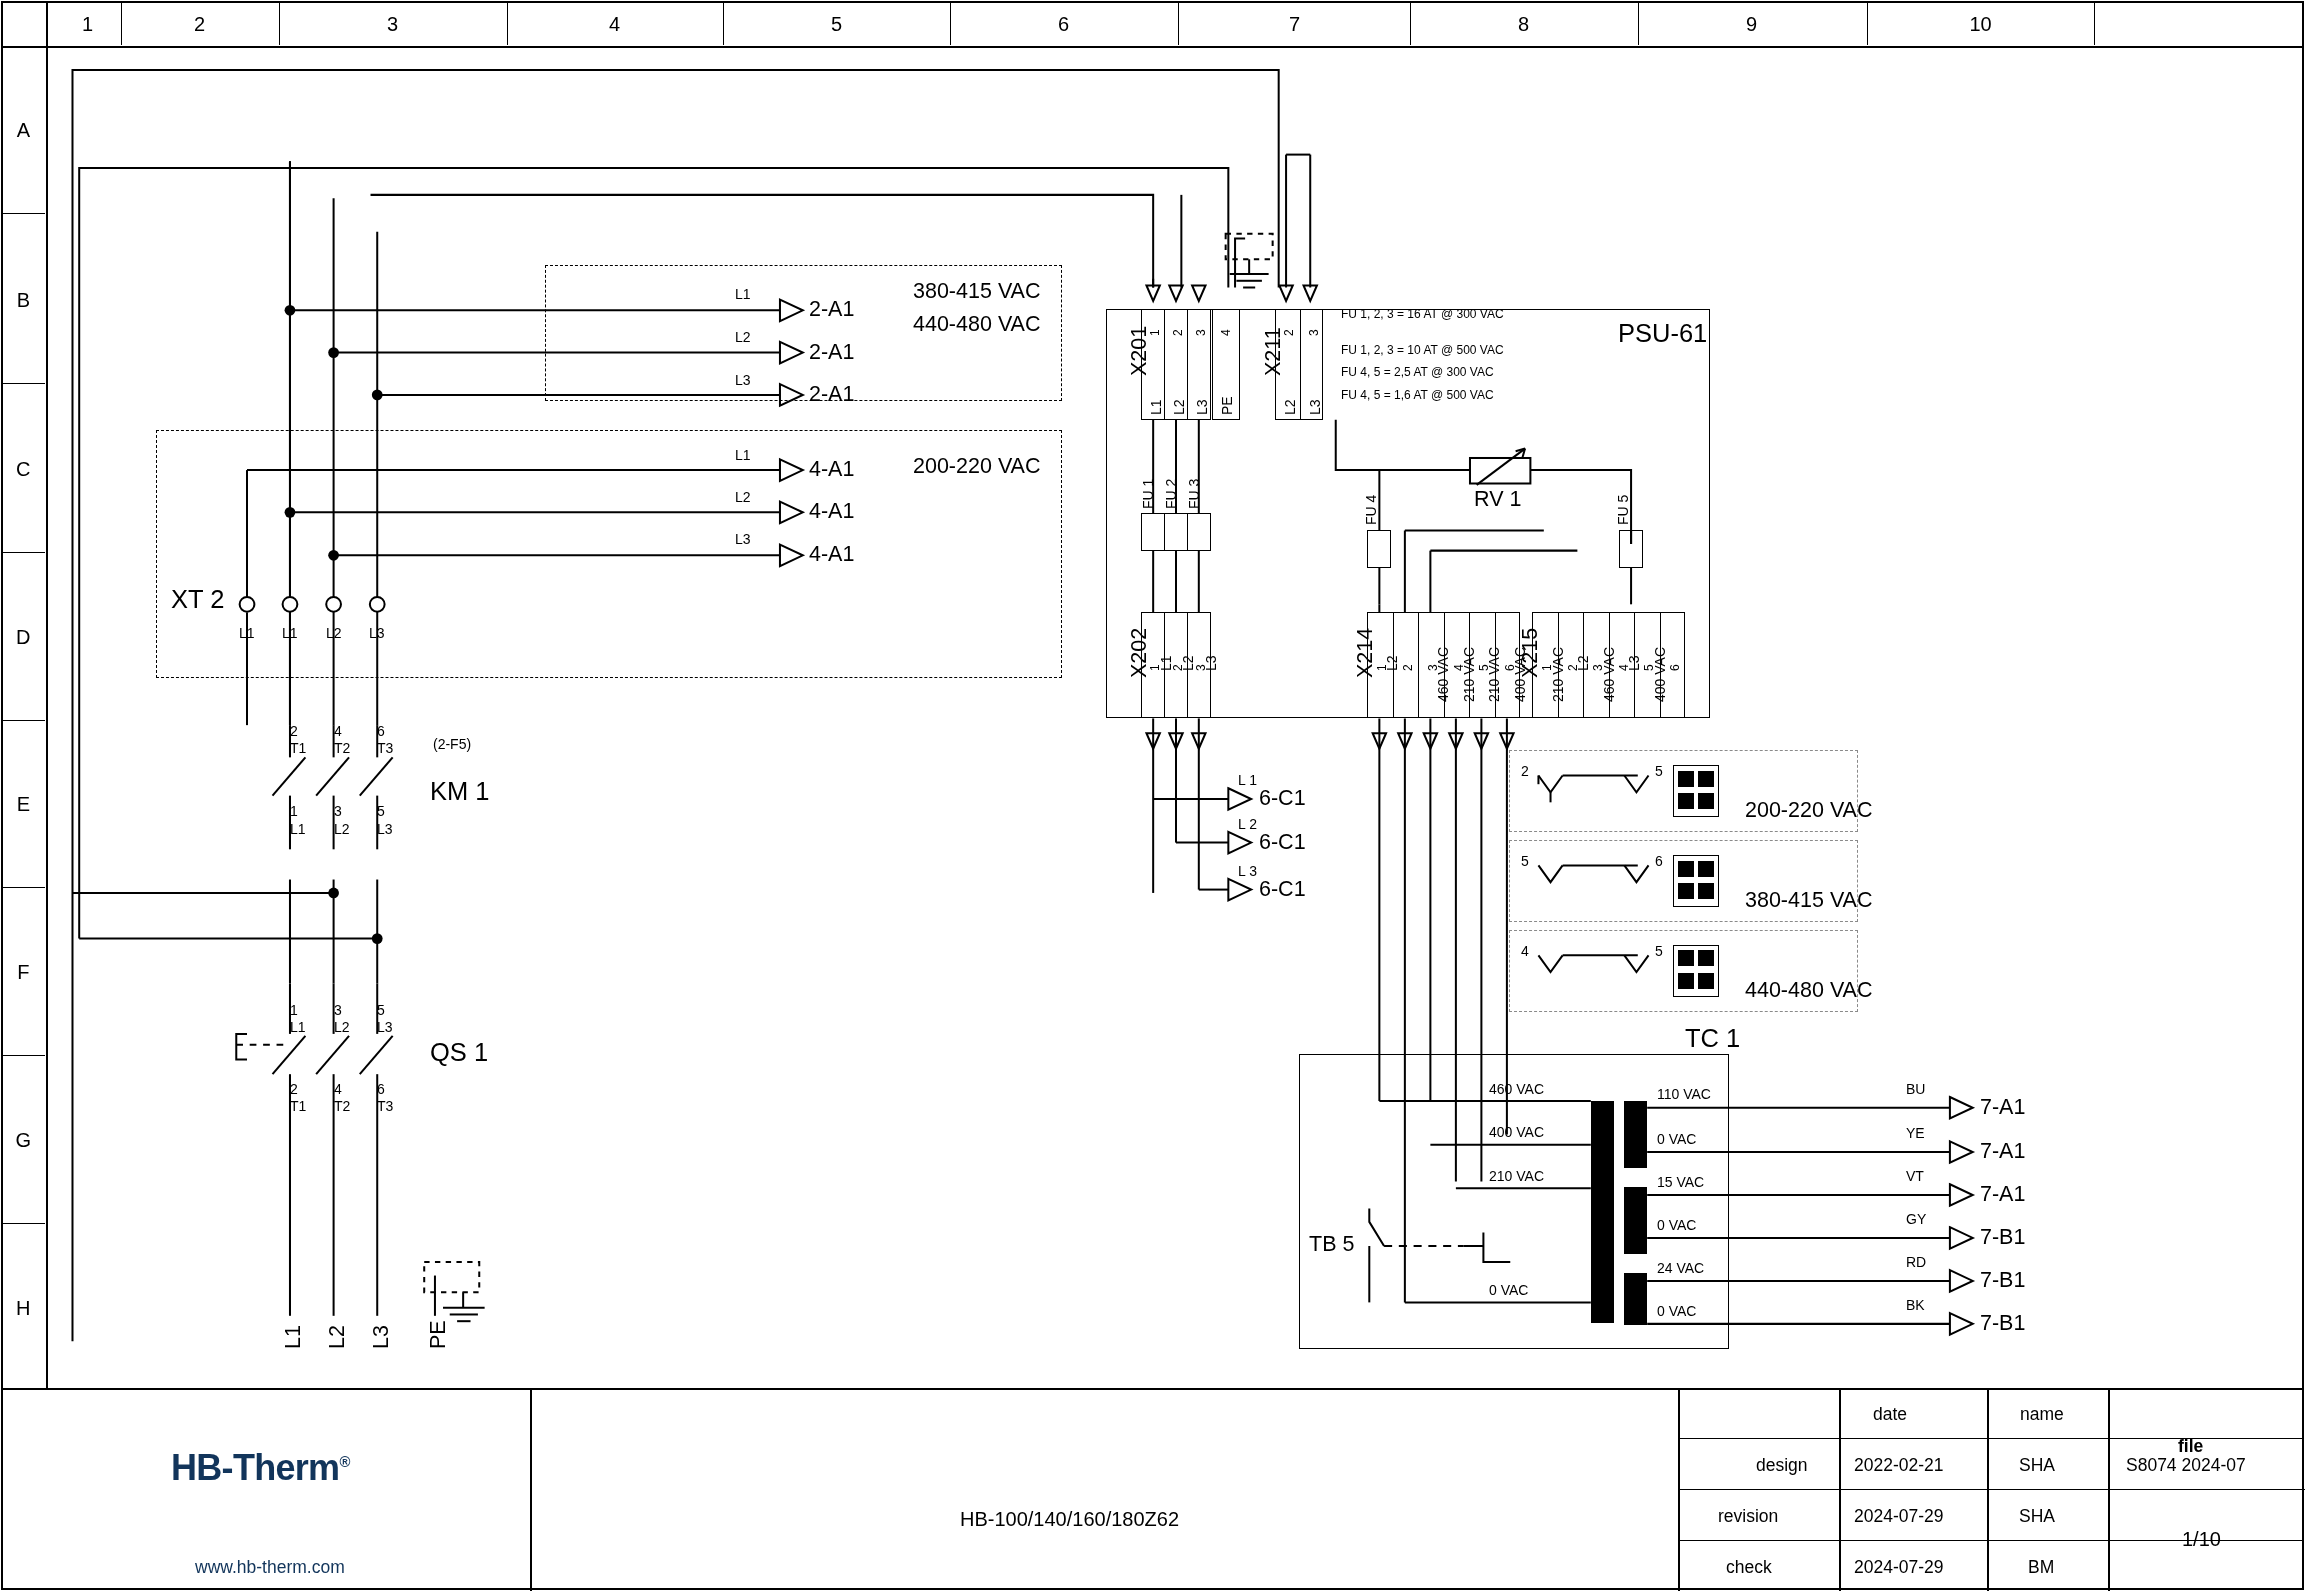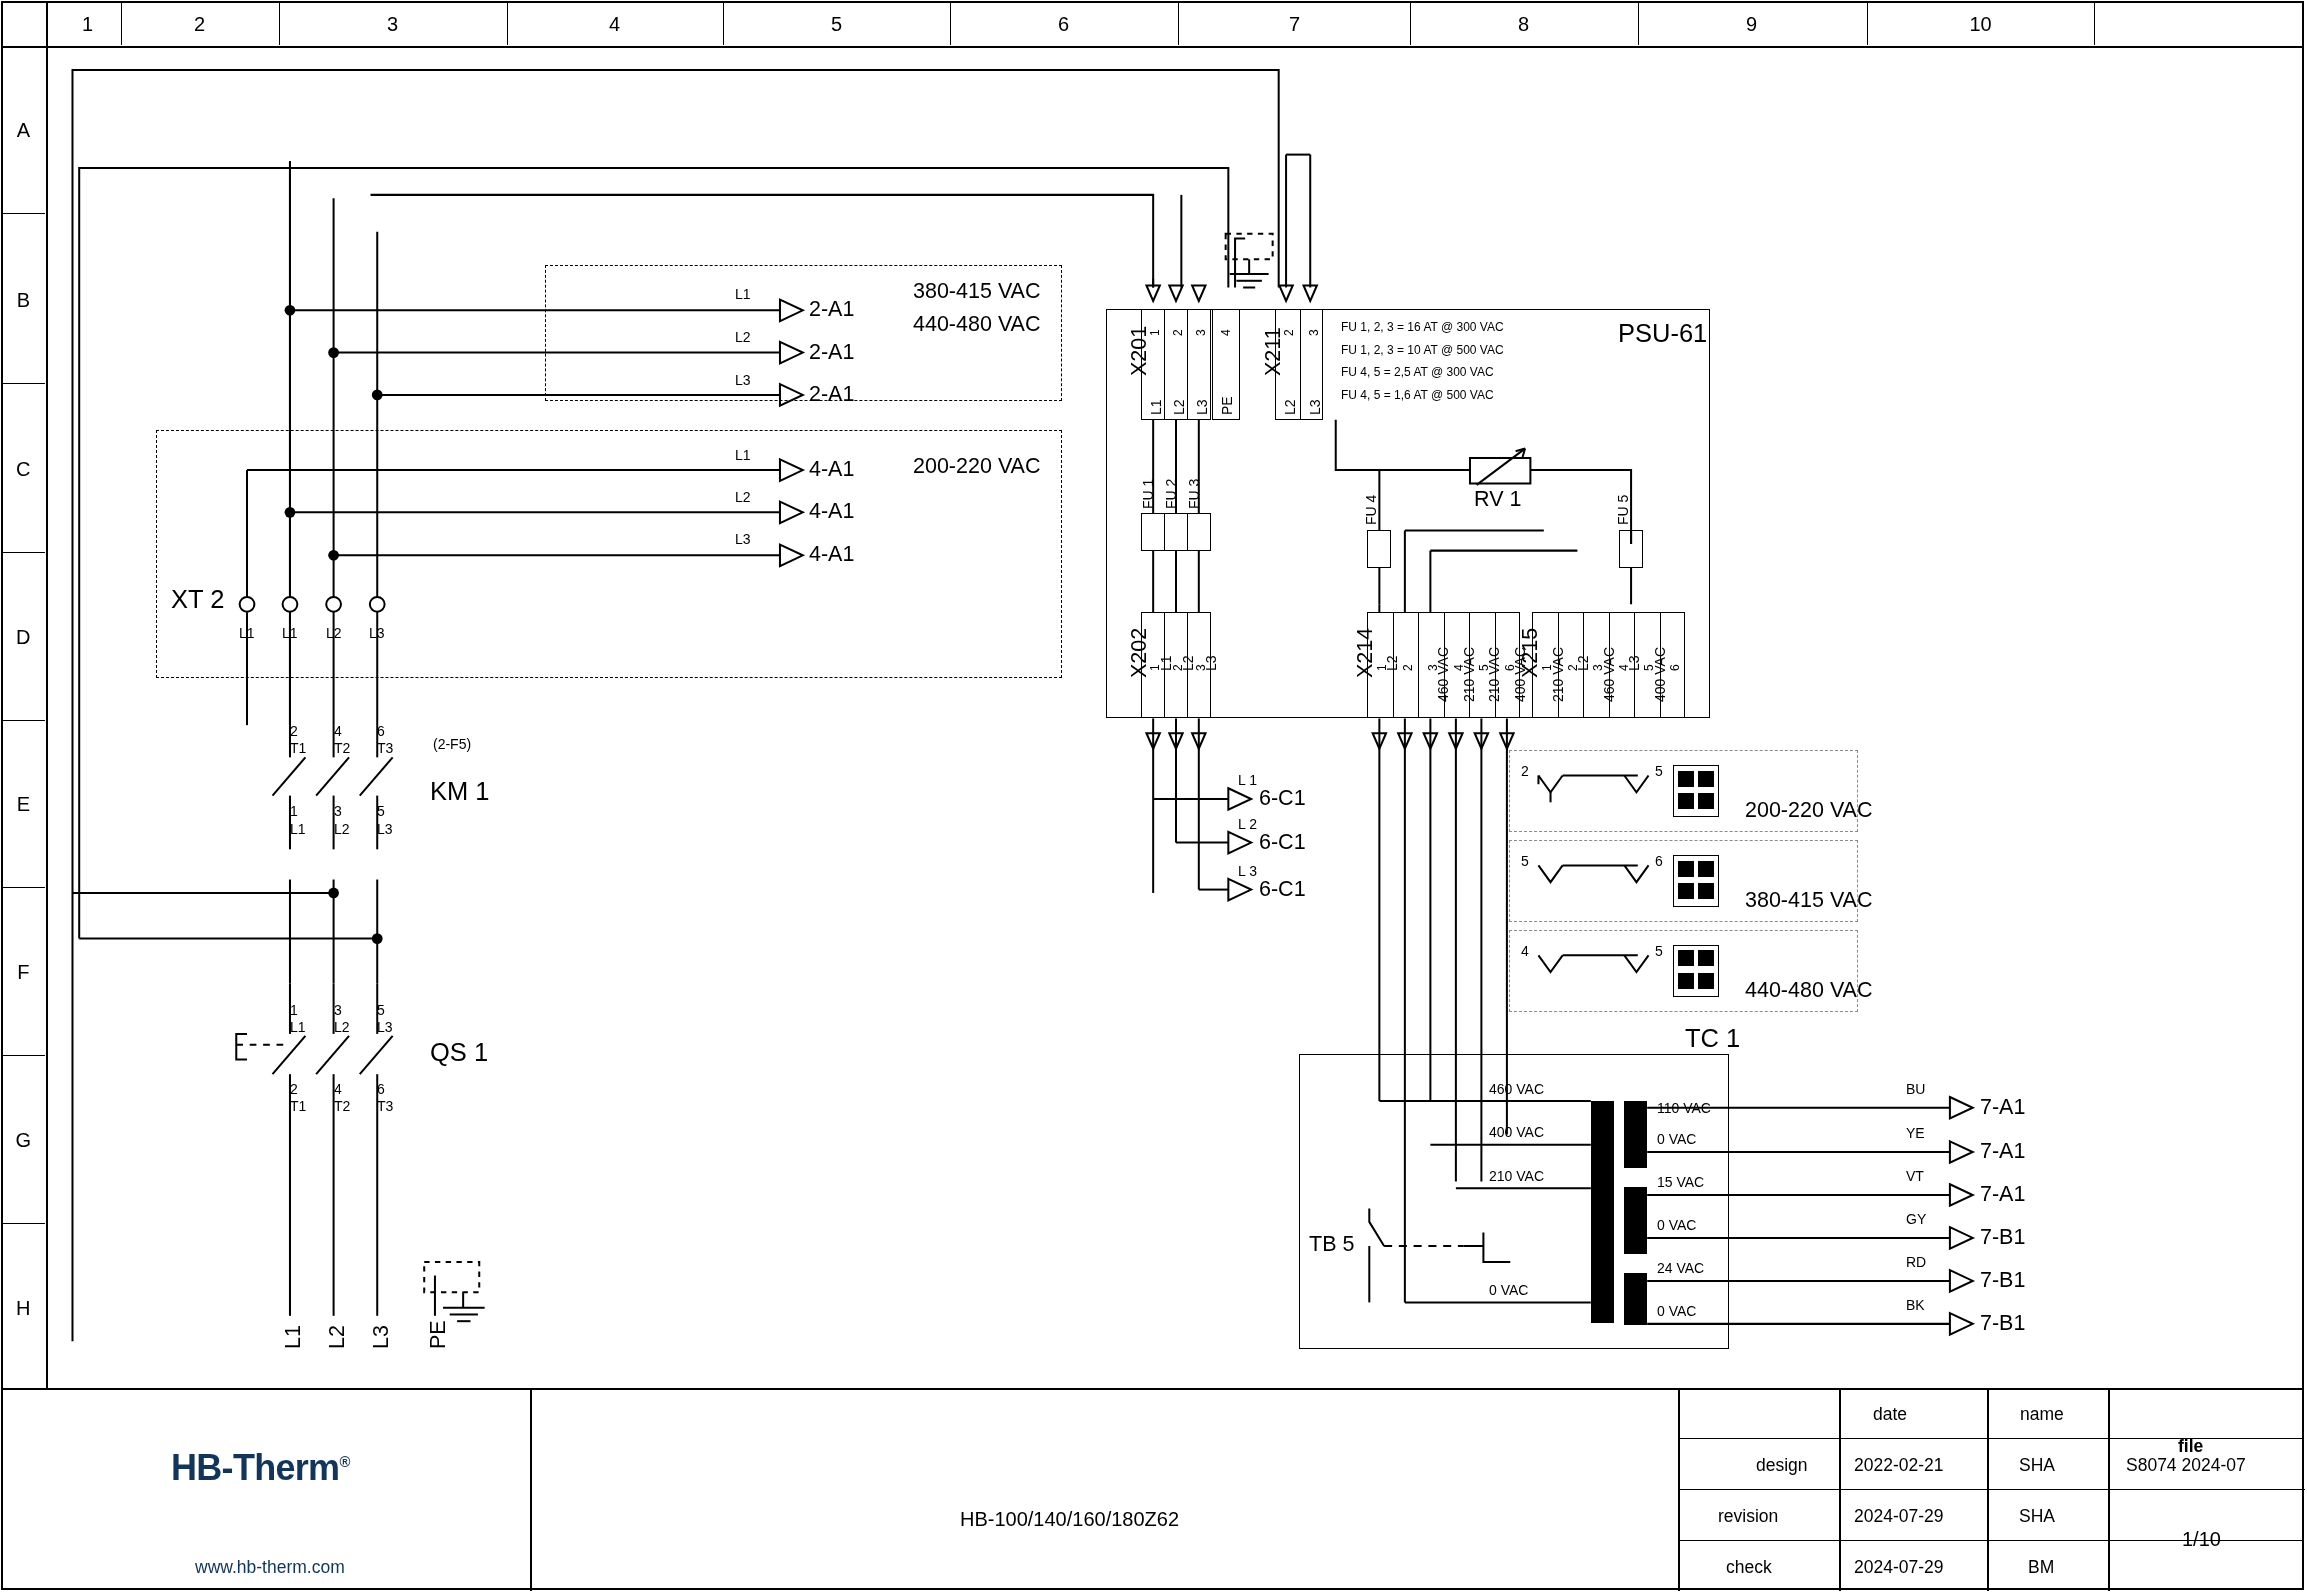--- a/index.html
+++ b/index.html
@@ -319,21 +319,21 @@
       <line x1="1861" y1="386" x2="1861" y2="408"></line>
       <line x1="1832" y1="408" x2="1890" y2="408"></line>
       <line x1="1842" y1="418" x2="1880" y2="418"></line>
       <line x1="1852" y1="428" x2="1870" y2="428"></line>
     </g>
   </svg>
 
   <div class="box" style="left:1106px;top:309px;width:604px;height:409px;"></div>
   <div class="txt xl" style="left:1618px;top:321px;">PSU-61</div>
 
-  <div class="txt xs" style="left:1341px;top:321px;">FU 1, 2, 3 = 16 AT @ 300 VAC</div>
+  <div class="txt xs" style="left:1341px;top:308px;">FU 1, 2, 3 = 16 AT @ 300 VAC</div>
   <div class="txt xs" style="left:1341px;top:344px;">FU 1, 2, 3 = 10 AT @ 500 VAC</div>
   <div class="txt xs" style="left:1341px;top:366px;">FU 4, 5 = 2,5 AT @ 300 VAC</div>
   <div class="txt xs" style="left:1341px;top:389px;">FU 4, 5 = 1,6 AT @ 500 VAC</div>
 
   <div class="box" style="left:1141px;top:309px;width:70px;height:111px;"></div>
   <div class="ln v" style="left:1164px;top:309px;height:111px;"></div>
   <div class="ln v" style="left:1187px;top:309px;height:111px;"></div>
   <div class="box" style="left:1212px;top:309px;width:28px;height:111px;"></div>
   <div class="txt lg rot" style="left:1129px;top:376px;">X201</div>
   <div class="txt xs rot" style="left:1149px;top:336px;">1</div>
@@ -534,21 +534,21 @@
       <line x1="2180" y1="1856" x2="2210" y2="1856"></line>
     </g>
   </svg>
 
   <div class="txt sm" style="left:1489px;top:1082px;">460 VAC</div>
   <div class="txt sm" style="left:1489px;top:1125px;">400 VAC</div>
   <div class="txt sm" style="left:1489px;top:1169px;">210 VAC</div>
   <div class="txt sm" style="left:1489px;top:1283px;">0 VAC</div>
   <div class="txt lg" style="left:1309px;top:1234px;">TB 5</div>
 
-  <div class="txt sm" style="left:1657px;top:1087px;margin-top:14px;">110 VAC</div>
+  <div class="txt sm" style="left:1657px;top:1087px;">110 VAC</div>
   <div class="txt sm" style="left:1657px;top:1132px;">0 VAC</div>
   <div class="txt sm" style="left:1657px;top:1175px;">15 VAC</div>
   <div class="txt sm" style="left:1657px;top:1218px;">0 VAC</div>
   <div class="txt sm" style="left:1657px;top:1261px;">24 VAC</div>
   <div class="txt sm" style="left:1657px;top:1304px;">0 VAC</div>
 
   <div class="txt sm" style="left:1906px;top:1082px;">BU</div>
   <div class="txt sm" style="left:1906px;top:1126px;">YE</div>
   <div class="txt sm" style="left:1906px;top:1169px;">VT</div>
   <div class="txt sm" style="left:1906px;top:1212px;">GY</div>

